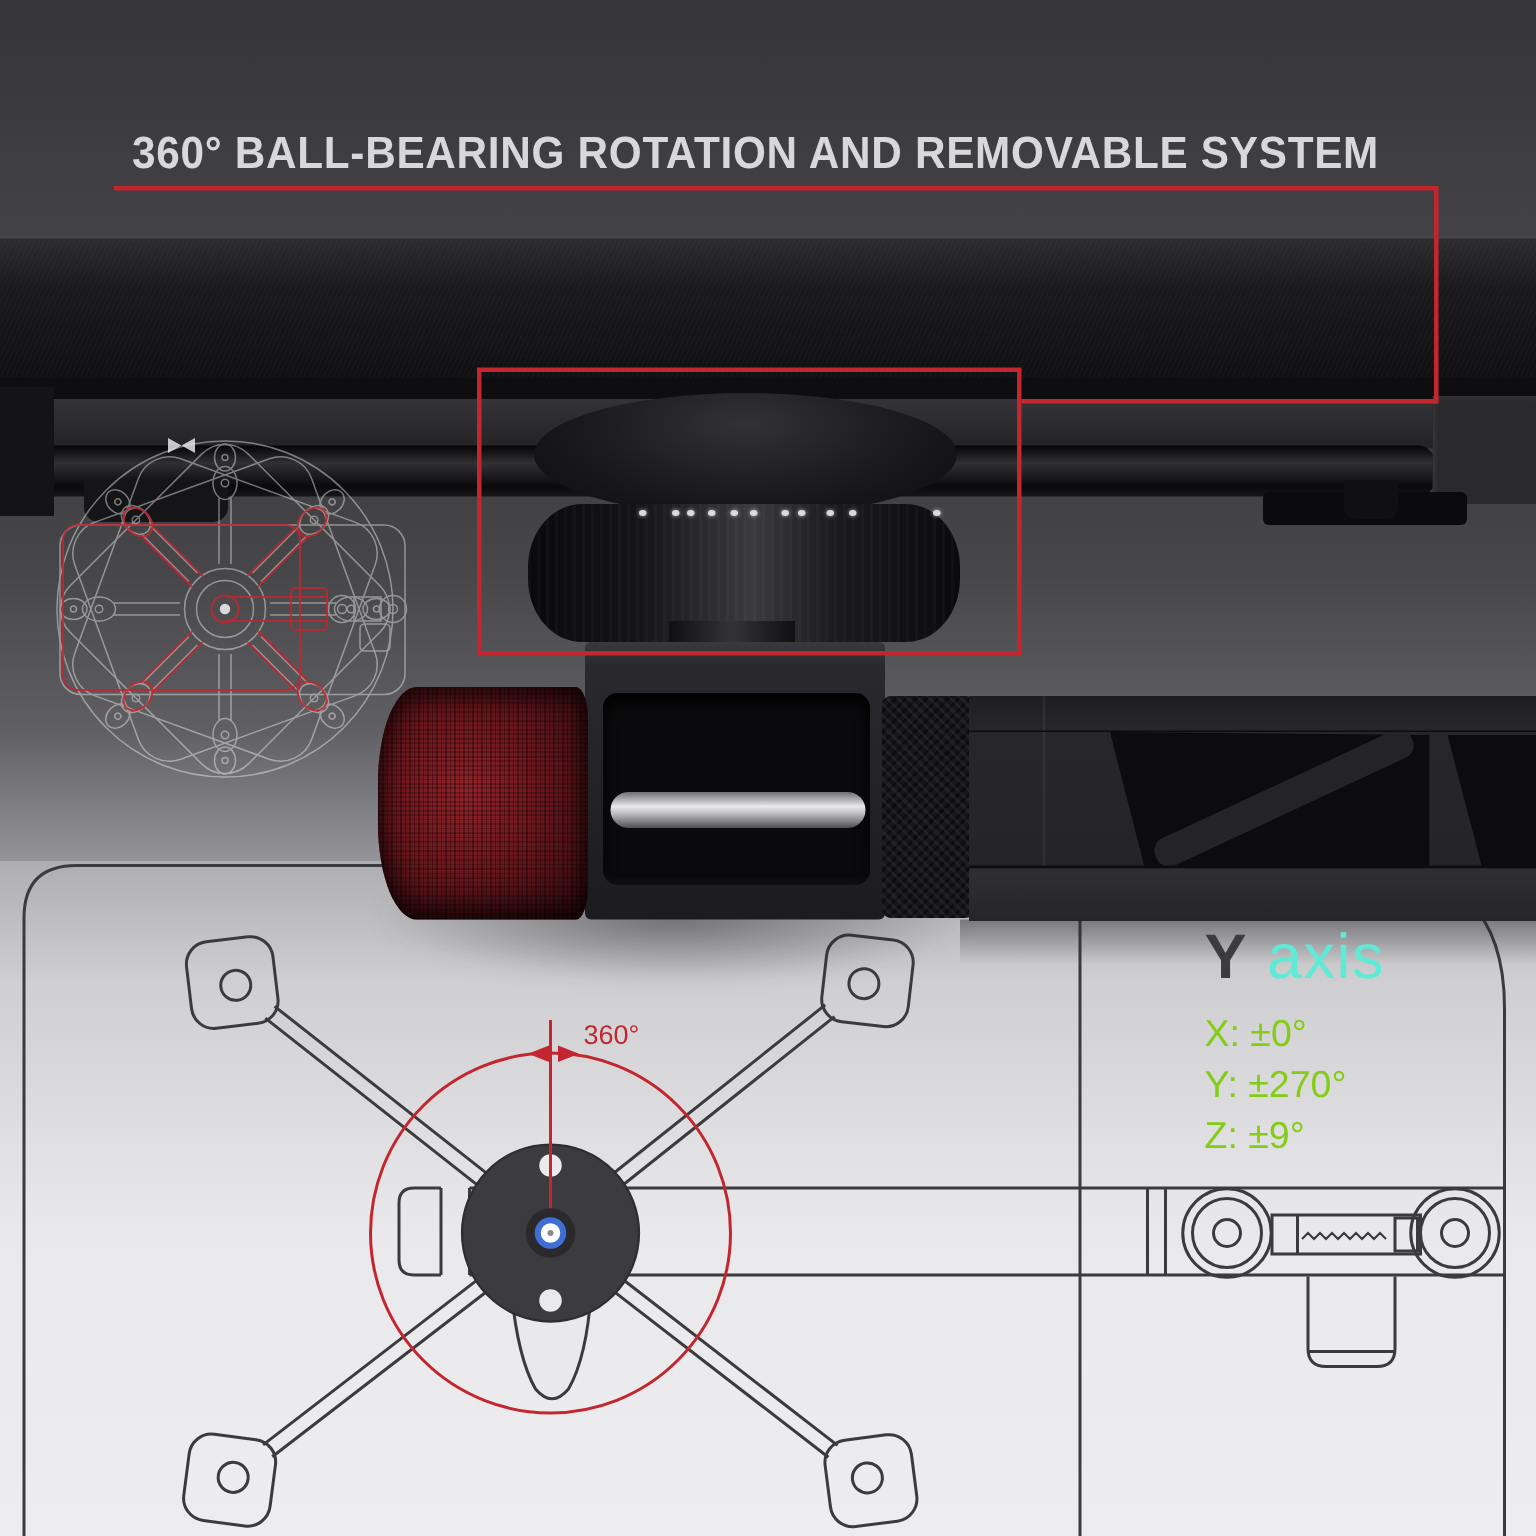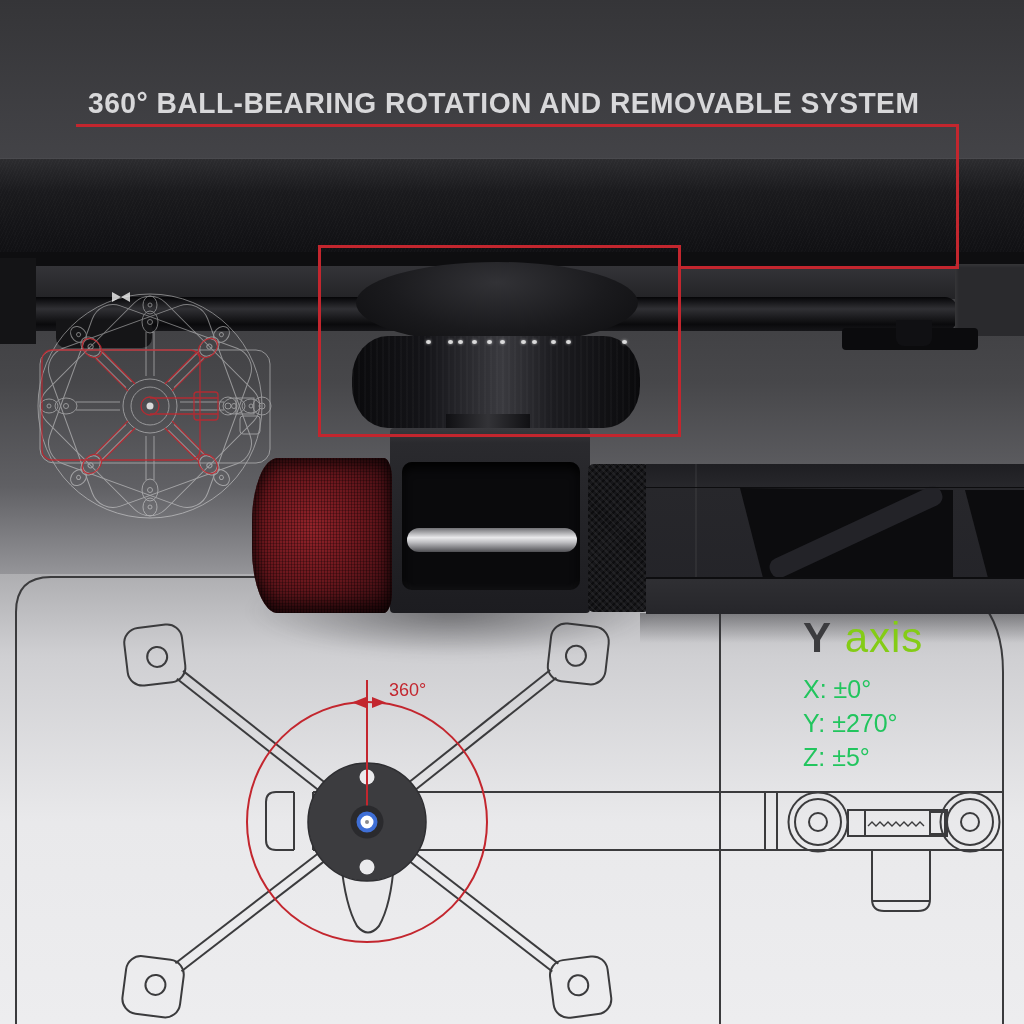--- a/index.html
+++ b/index.html
@@ -85,22 +85,22 @@
   .red-underline{left:76px;top:124px;width:882px;height:3px;background:#c3262e;}
   .red-vline{left:956px;top:124px;width:3px;height:145px;background:#c3262e;}
   .red-hline{left:681px;top:266px;width:277px;height:3px;background:#c3262e;}
 
   .title{left:88px;top:86px;color:#d8d8da;font-size:30px;font-weight:700;letter-spacing:.5px;
     white-space:nowrap;transform:scaleX(.94);transform-origin:left center;}
 
   .axis-panel{left:803px;top:614px;color:#3c3c3f;}
   .axis-heading{font-size:42px;letter-spacing:1px;}
   .axis-heading .y{font-weight:700;}
-  .axis-heading .rest{font-weight:400;color:#84cc16;}
-  .axis-specs{margin-top:10px;font-size:25px;line-height:34px;color:#22c55e;}
+  .axis-heading .rest{font-weight:400;color:#5eead4;}
+  .axis-specs{margin-top:10px;font-size:25px;line-height:34px;color:#84cc16;}
 </style>
 </head>
 <body>
 
 <div class="stage">
 
   <div class="abs zone-top"></div>
   <div class="abs zone-band"></div>
   <div class="abs zone-mid"></div>
   <div class="abs zone-light"></div>
@@ -333,17 +333,17 @@
   <div class="abs red-vline"></div>
   <div class="abs red-hline"></div>
 
   <div class="abs title">360° BALL-BEARING ROTATION AND REMOVABLE SYSTEM</div>
 
   <div class="abs axis-panel">
     <div class="axis-heading"><span class="y">Y</span><span class="rest"> axis</span></div>
     <div class="axis-specs">
       <div>X: ±0°</div>
       <div>Y: ±270°</div>
-      <div>Z: ±5°</div>
+      <div>Z: ±9°</div>
     </div>
   </div>
 
 </div>
 
 </body></html>

